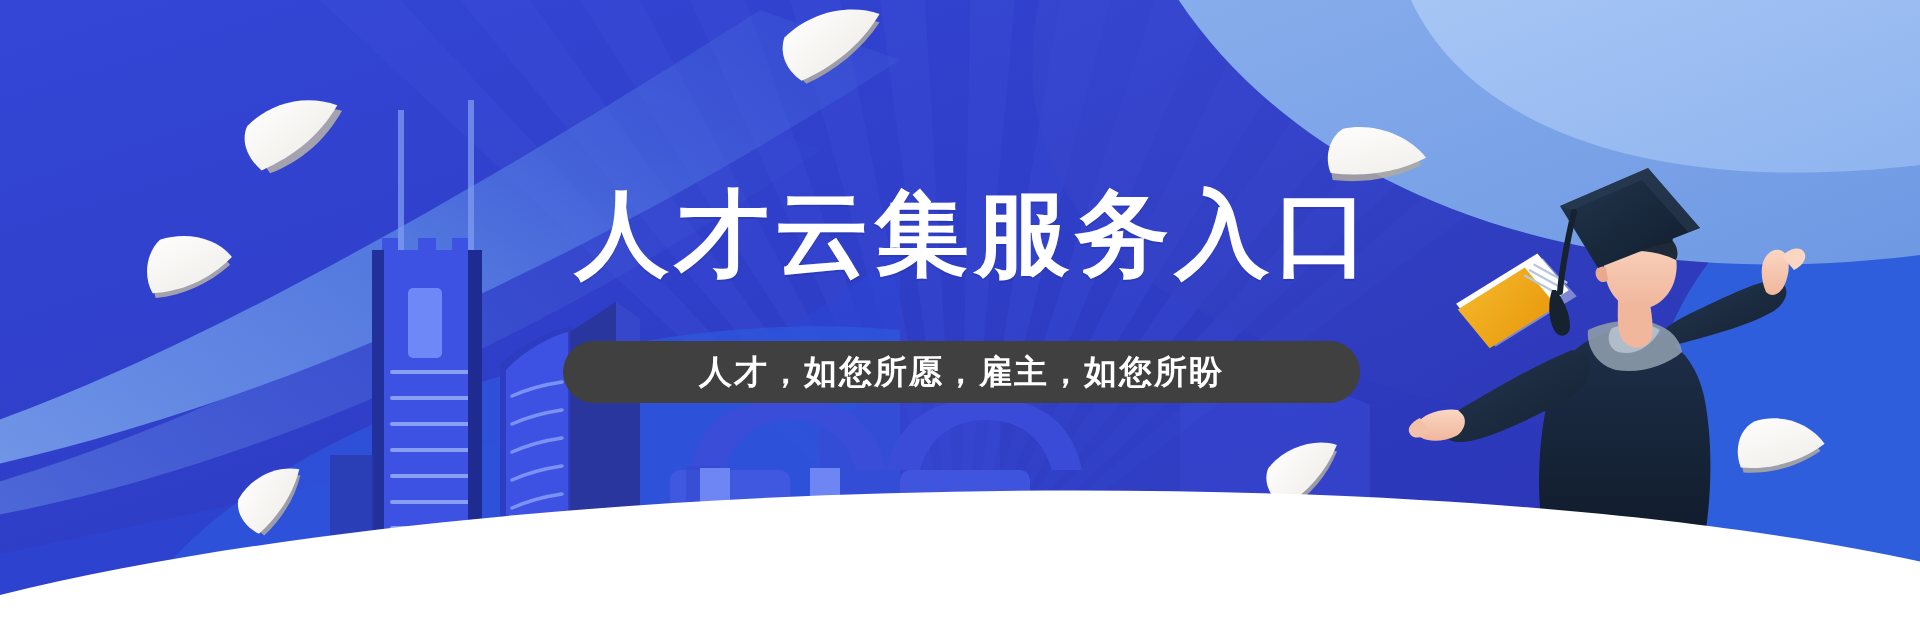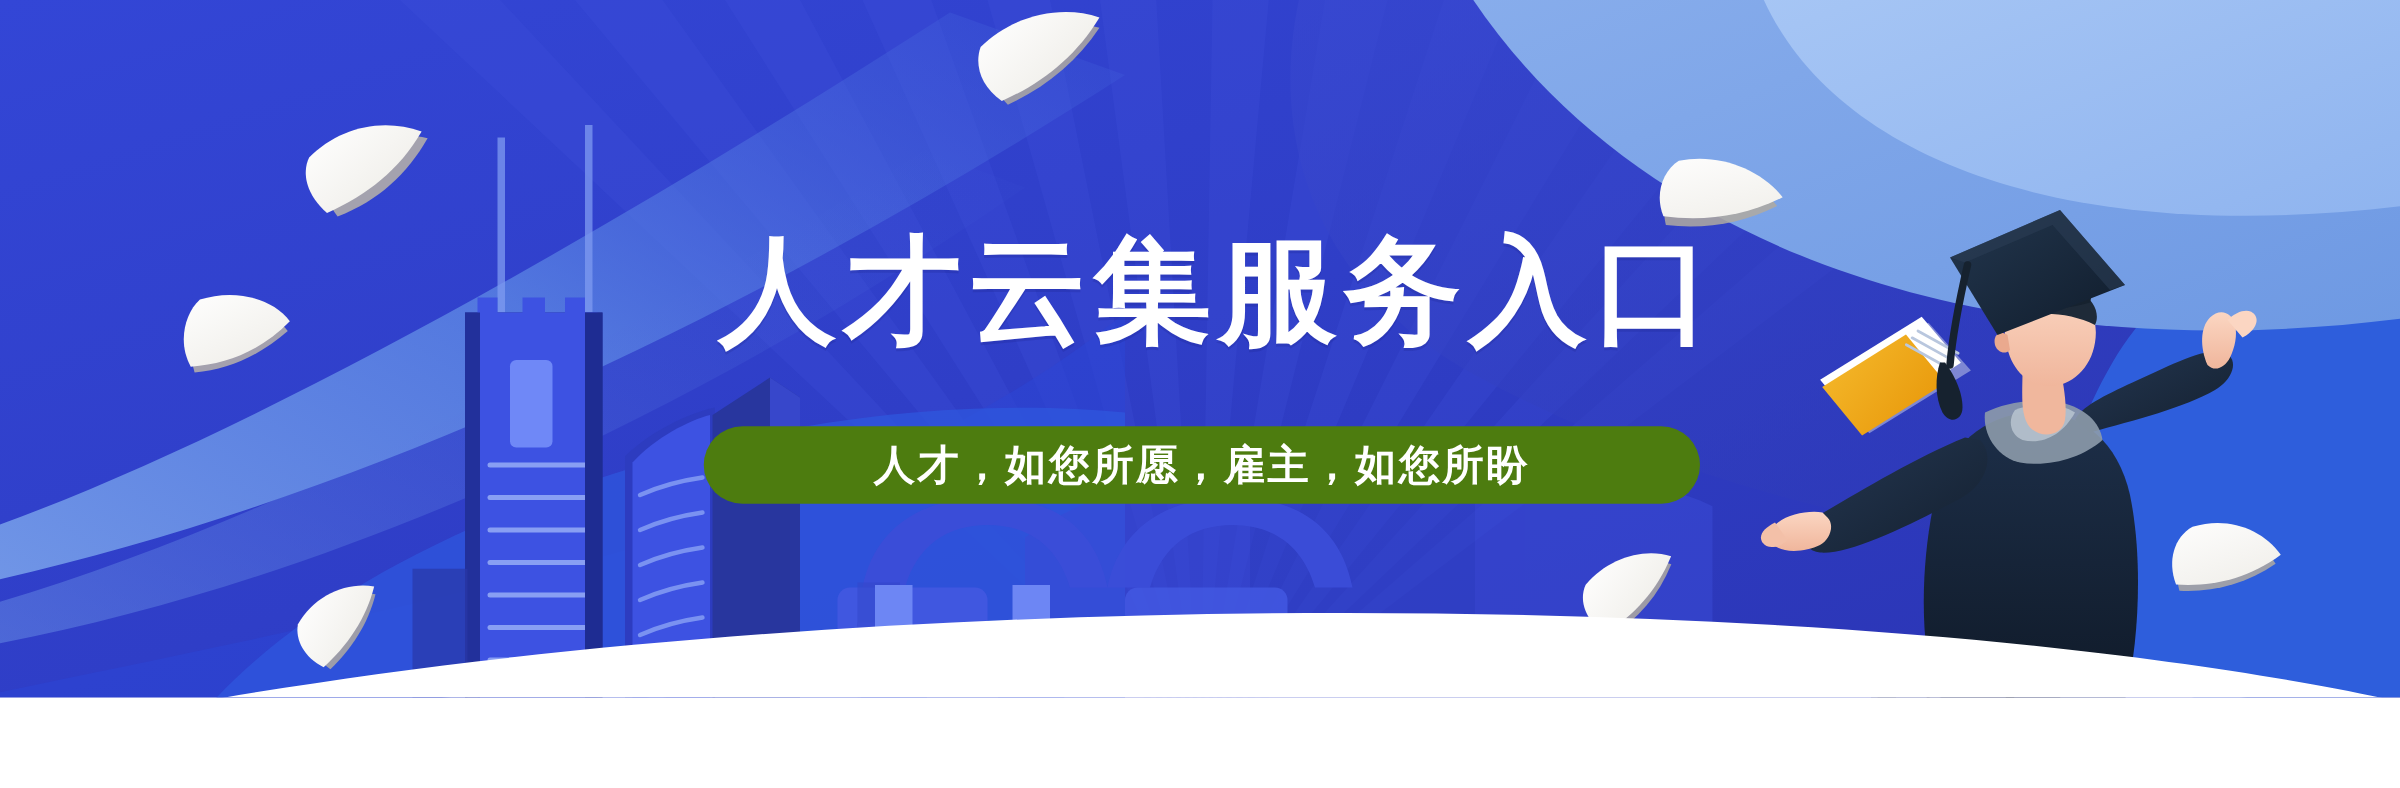--- a/index.html
+++ b/index.html
@@ -1,21 +1,21 @@
 <!DOCTYPE html>
 <html><head>
 <meta charset="utf-8">
 <style>
   html,body{margin:0;padding:0;background:#fff;}
   body{font-family:"DejaVu Sans","Liberation Sans",sans-serif;}
 
   #banner{
     position:relative;
     width:1920px;
-    height:558px;
+    height:630px;
     overflow:hidden;
     background:#2f3ec7;
   }
   #banner svg.layer{
     position:absolute;
     top:0;left:0;
     width:1920px;
     height:630px;
     display:block;
   }
@@ -43,21 +43,21 @@
     font-family:"DejaVu Sans","Liberation Sans",sans-serif;
     text-shadow:0 2px 0 rgba(20,30,120,0.18);
   }
   #pill{
     position:absolute;
     left:563px;
     top:341px;
     width:797px;
     height:62px;
     border-radius:31px;
-    background:#4d7c0f;
+    background:#404040;
     box-sizing:border-box;
     display:flex;
     align-items:center;
     justify-content:center;
     pointer-events:auto;
     cursor:pointer;
   }
   #pill-label{
     color:#ffffff;
     font-size:33px;

